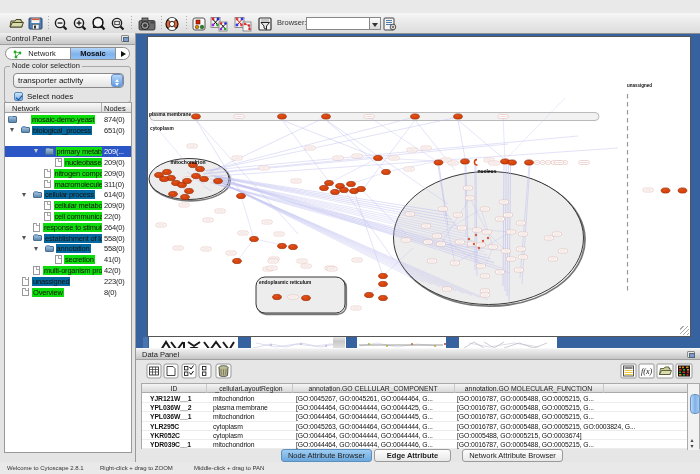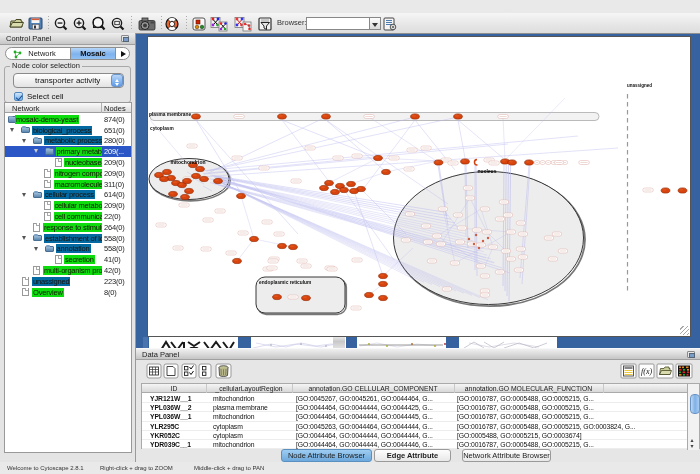--- a/index.html
+++ b/index.html
@@ -41,21 +41,21 @@
 #tabsbar { left:5px; top:14px; width:125px; height:13px; background:#fff; border:1px solid #8f8f8f; border-radius:7px; }
 #tab-network { position:absolute; left:0; top:0; width:64px; height:11px; font-size:7.5px; color:#222; text-align:center; line-height:11px; }
 #tab-mosaic { position:absolute; left:64px; top:0; width:46px; height:11px;
   background:linear-gradient(#b5d6f8,#7eb2ee 55%,#91c0f2); border-left:1px solid #8f8f8f; border-right:1px solid #8f8f8f;
   font-size:7.5px; font-weight:bold; color:#111; text-align:center; line-height:11px; }
 #tab-arrow { position:absolute; left:111px; top:0; width:13px; height:11px; }
 #tab-arrow:after { content:""; position:absolute; left:4px; top:2.5px; border:3.5px solid transparent; border-left:5px solid #111; }
 
 #groupbox { left:4px; top:33px; width:127px; height:37px; border:1px solid #a8a8a8; border-radius:3px; }
 #grouptitle { left:10px; top:28px; font-size:7.5px; color:#222; background:#e4e4e4; padding:0 2px; }
-#combo { left:13px; top:40px; width:111px; height:15px; background:linear-gradient(#ffffff,#e3e3e3); border:1px solid #8a8a8a; border-radius:4px; font-size:8px; color:#111; line-height:14px; padding-left:21px; }
+#combo { left:13px; top:40px; width:111px; height:15px; background:linear-gradient(#ffffff,#e3e3e3); border:1px solid #8a8a8a; border-radius:4px; font-size:8px; color:#111; line-height:14px; padding-left:4px; }
 #combobtn { left:111px; top:41px; width:12px; height:13px; background:linear-gradient(#b9d7f9,#5f9be8); border-radius:3px; border:1px solid #6a93c8; }
 #combobtn .u { position:absolute; left:3px; top:2px; border:2px solid transparent; border-bottom:3px solid #fff; }
 #combobtn .d { position:absolute; left:3px; top:7.5px; border:2px solid transparent; border-top:3px solid #fff; }
 #checkbox { left:14px; top:59px; width:9px; height:9px; background:linear-gradient(#cfe6fb,#74aeea); border:1px solid #5588bb; border-radius:2px; }
 #checkbox:after { content:""; position:absolute; left:2px; top:0.5px; width:3px; height:5px; border:solid #1a4d8f; border-width:0 1.5px 1.5px 0; transform:rotate(40deg); }
 #checklbl { left:27px; top:59px; font-size:8px; color:#111; }
 
 #treebox { left:4px; top:69px; width:128px; height:351px; background:#fff; border:1px solid #999; }
 #treehead { position:absolute; left:0; top:0; width:126px; height:10px; background:linear-gradient(#fafafa,#dcdcdc); border-bottom:1px solid #9f9f9f; }
 #treehead .c1 { position:absolute; left:7px; top:0.5px; font-size:7.5px; color:#222; }
@@ -105,21 +105,21 @@
 .vline { position:absolute; top:0; width:1px; background:#c9c9c9; }
 
 #dp-scroll { position:absolute; right:0; top:0; width:12px; height:66px; background:#f2f2f2; border-left:1px solid #aaa; }
 #dp-scroll:before { content:""; position:absolute; left:1.5px; top:10px; width:8px; height:18px; border-radius:4px;
   background:linear-gradient(90deg,#bcd8f5,#7fb0e6 50%,#a8cdf2); border:0.5px solid #6a94c4; }
 #dp-scroll:after { content:"\25B4\A\25BE"; white-space:pre; position:absolute; left:2.5px; bottom:1px; font-size:6px; line-height:6px; color:#444; }
 
 .btab { position:absolute; top:101px; height:13px; border:1px solid #9a9a9a; background:linear-gradient(#fdfdfd,#e8e8e8); border-radius:3px; font-size:7.5px; color:#222; text-align:center; line-height:12px; }
 #btab1 { left:145px; width:91px; background:linear-gradient(#9ecdf2,#6da9dd); border-color:#5a90c0; font-weight:normal; }
 #btab2 { left:238px; width:77px;font-weight:bold; }
-#btab3 { left:326px; width:89px; }
+#btab3 { left:326px; width:101px; }
 
 
 #statusbar { left:0; top:462px; width:700px; height:12px; background:#e9e9e9; font-size:6px; color:#333; }
 #statusbar span { position:absolute; top:3px; }
 </style>
 </head>
 <body>
 <div id="app">
 
   <div id="toolbar" class="abs">
@@ -226,44 +226,38 @@
       <div id="tab-arrow"></div>
     </div>
     <div id="groupbox" class="abs"></div>
     <span id="grouptitle" class="abs">Node color selection</span>
     <div id="combo" class="abs">transporter activity</div>
     <div id="combobtn" class="abs">
         <span class="u"></span>
         <span class="d"></span>
       </div>
     <div id="checkbox" class="abs"></div>
-    <span id="checklbl" class="abs">Select cell</span>
+    <span id="checklbl" class="abs">Select nodes</span>
     <div id="treebox" class="abs">
       <div id="treehead">
           <span class="c1">Network</span>
           <span class="div"></span>
           <span class="c2">Nodes</span>
         </div>
       <div id="treerows">
         <div class="trow" style="top:0px">
             <span class="fold" style="left:3px"></span>
-            <span class="lbl bg-g" style="left:10px; max-width:82px;">mosaic-demo-yeast</span>
+            <span class="lbl bg-g" style="left:26px; max-width:82px;">mosaic-demo-yeast</span>
             <span class="num">874(0)</span>
           </div>
         <div class="trow" style="top:10.8px">
             <span class="tri" style="left:5px"></span>
             <span class="fold" style="left:16px"></span>
             <span class="lbl bg-r" style="left:27px; max-width:70px;">biological_process</span>
             <span class="num">651(0)</span>
-          </div>
-        <div class="trow" style="top:21.6px">
-            <span class="tri" style="left:17px"></span>
-            <span class="fold" style="left:28px"></span>
-            <span class="lbl bg-r" style="left:39px; max-width:58px;">metabolic process</span>
-            <span class="num">280(0)</span>
           </div>
         <div class="trow selrow" style="top:32.4px">
             <span class="tri" style="left:29px; border-top-color:#cfcfcf;"></span>
             <span class="fold" style="left:40px"></span>
             <span class="lbl bg-g" style="left:50.5px; max-width:46.5px;">primary metabolic</span>
             <span class="num" style="color:#fff;">209(...</span>
           </div>
         <div class="trow" style="top:43.2px">
             <span class="file" style="left:50px"></span>
             <span class="lbl bg-g" style="left:59px; max-width:38px;">nucleobase-cont</span>

